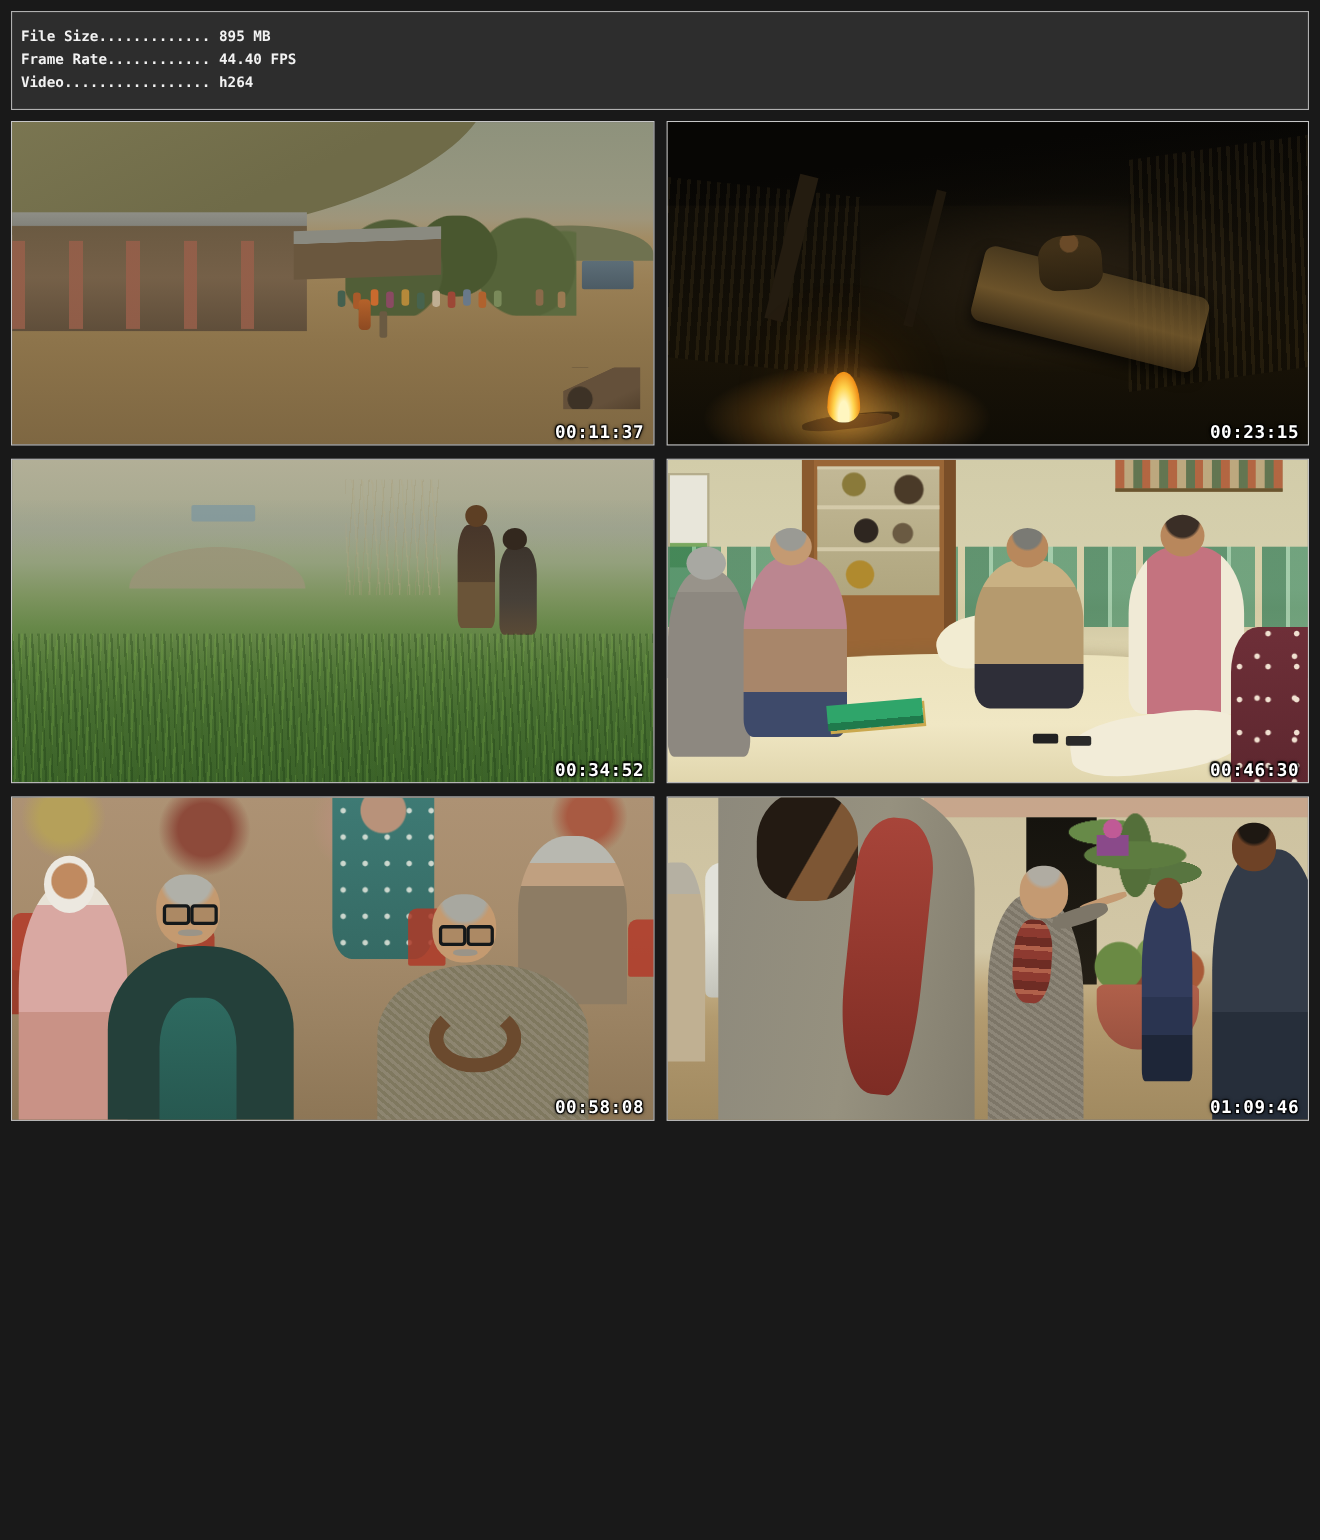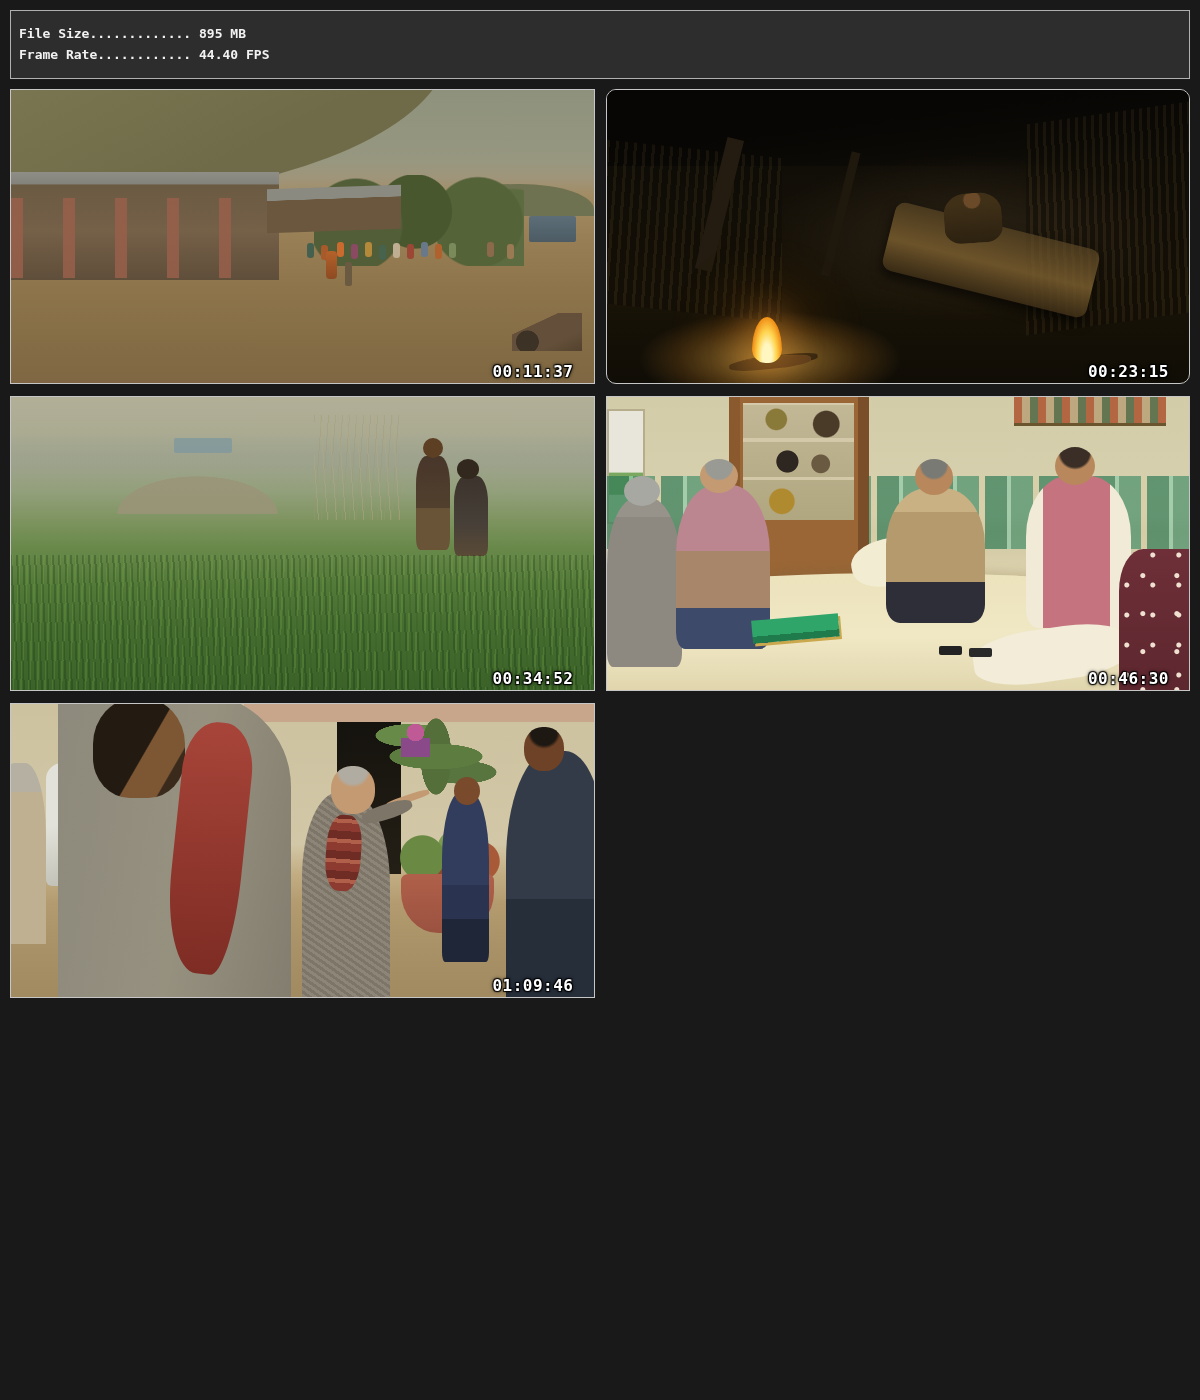--- a/index.html
+++ b/index.html
@@ -29,21 +29,21 @@
   }
   .shot{
     position:relative;
     border:1px solid #c6c6c6;
     overflow:hidden;
     background:#111;
     margin:0;
   }
   .shot div{position:absolute;}
   .ts{
-    position:absolute;right:20px;bottom:3px;z-index:30;
+    position:absolute;right:8px;bottom:3px;z-index:30;
     font:bold 16px/1 "DejaVu Sans Mono",monospace;color:#fff;letter-spacing:.5px;
     text-shadow:-1px -1px 1px rgba(0,0,0,.85),1px -1px 1px rgba(0,0,0,.85),
                 -1px 1px 1px rgba(0,0,0,.85),1px 1px 1px rgba(0,0,0,.85),0 0 4px rgba(0,0,0,.9);
     text-align:right;
   }
 
   
   .s1{background:linear-gradient(180deg,#8e927c 0%,#979780 24%,#9f957a 30%,#a28c64 36%,#997f55 50%,#8d744b 68%,#7e6742 100%);}
   .s1-hill{left:-25%;top:-44%;width:100%;height:80%;background:linear-gradient(160deg,#85805a,#6f6b48 75%);border-radius:50%;transform:rotate(-6deg);}
   .s1-hill2{right:0;top:32%;width:32%;height:11%;background:#6f7250;border-radius:60% 40% 0 0/100% 80% 0 0;}
@@ -62,21 +62,21 @@
   .s1-fg-person{left:54%;top:55%;width:11px;height:28px;background:linear-gradient(#b5622a,#8d4a22);border-radius:4px;box-shadow:17px 9px 0 -2px #6a5a42;}
   .s1-truck{right:3%;top:43%;width:8%;height:9%;background:linear-gradient(#5d6e78,#4c5b64);border-radius:2px;}
   .s1-cart{right:2%;bottom:11%;width:12%;height:13%;background:
     radial-gradient(circle at 22% 76%,#3d3226 0 18%,transparent 19%),
     linear-gradient(155deg,transparent 0 30%,#64503a 31% 70%,#54422e 100%);}
 
   
   .s2{background:
     radial-gradient(ellipse 30% 22% at 28% 92%,rgba(255,200,90,.5),rgba(200,130,40,.22) 50%,transparent 75%),
     radial-gradient(ellipse 50% 40% at 62% 50%,#2a2114 0%,rgba(26,20,10,0) 70%),
-    linear-gradient(180deg,#0a0906 0%,#141008 40%,#191307 70%,#100d06 100%); border-radius: 10px;}
+    linear-gradient(180deg,#0a0906 0%,#141008 40%,#191307 70%,#100d06 100%);}
   .s2-roof{left:0;top:0;width:100%;height:26%;background:linear-gradient(172deg,#070604 0 40%,rgba(20,16,8,0) 90%);}
   .s2-wall-l{left:0;top:20%;width:30%;height:56%;background:repeating-linear-gradient(94deg,rgba(60,48,24,.35) 0 3px,rgba(10,8,4,.4) 3px 9px);transform:skewY(6deg);opacity:.85;}
   .s2-wall-r{right:0;top:8%;width:28%;height:72%;background:repeating-linear-gradient(88deg,rgba(70,56,28,.3) 0 3px,rgba(12,9,4,.45) 3px 8px);transform:skewY(-8deg);opacity:.85;}
   .s2-beam{left:18%;top:16%;width:3%;height:46%;background:#241c10;transform:rotate(14deg);box-shadow:120px -20px 0 -4px #1f180d;}
   .s2-cot{left:48%;top:46%;width:36%;height:24%;background:linear-gradient(180deg,rgba(90,70,36,.7),rgba(120,92,46,.85) 55%,rgba(60,45,22,.9));border-radius:10px;transform:rotate(14deg);box-shadow:0 6px 12px rgba(0,0,0,.6);}
   .s2-person{left:58%;top:35%;width:10%;height:17%;background:
     radial-gradient(circle at 50% 14%,#6a4a28 0 16%,transparent 17%),
     linear-gradient(180deg,#403018 20%,#2c2110);border-radius:40% 40% 30% 30%;transform:rotate(-4deg);}
   .s2-logs{left:21%;bottom:5%;width:14%;height:4%;background:linear-gradient(90deg,#3a2a14,#54381c);border-radius:40%;transform:rotate(-6deg);box-shadow:8px -2px 0 -1px #2e2210;}
   .s2-fire{left:25%;bottom:7%;width:30px;height:46px;background:radial-gradient(ellipse at 50% 85%,#fff6c0 0 22%,#ffd44e 45%,#f09018 70%,rgba(200,90,10,.4) 88%,transparent);border-radius:50% 50% 45% 45%/70% 70% 30% 30%;box-shadow:0 4px 30px 14px rgba(255,160,50,.28),0 0 60px 30px rgba(220,120,30,.15);}
@@ -226,20 +226,21 @@
   .s8-arm1{left:-4%;top:24%;width:26%;height:46%;background:linear-gradient(120deg,#cfa988 0%,#c19a78 100%);border-radius:40%;transform:rotate(32deg);}
   .s8-arm2{left:2%;top:44%;width:22%;height:40%;background:linear-gradient(120deg,#c19a78 0%,#b08a68 100%);border-radius:40%;transform:rotate(-20deg);}
   .s8-mic{left:12.5%;top:2%;width:34px;height:86px;background:linear-gradient(180deg,#3a3a3a 0 8%,#2a2a2a 8% 42%,#4a94c4 42% 56%,#252525 56% 100%);border-radius:46% 46% 20% 20%;transform:rotate(14deg);}
 </style>
 </head>
 <body>
 
 <div class="info-panel">
   <div class="info-row"><span>File Size</span><span>............. </span><span>895 MB</span></div>
   <div class="info-row"><span>Frame Rate</span><span>............ </span><span>44.40 FPS</span></div>
+  <div class="info-row"><span>Video</span><span>................. </span><span>h264</span></div>
 </div>
 
 <div class="grid">
 
   <figure class="shot s1" title="Daytime village street with huts, pink pillars, hillside and villagers walking on dirt road">
     <div class="s1-hill"></div>
     <div class="s1-hill2"></div>
     <div class="s1-trees"></div>
     <div class="s1-bldg"></div>
     <div class="s1-pillars"></div>
@@ -292,20 +293,38 @@
     <div class="s4-p3-head"></div>
     <div class="s4-p4"></div>
     <div class="s4-p4-head"></div>
     <div class="s4-legs4"></div>
     <div class="s4-folder"></div>
     <div class="s4-phone"></div>
     <div class="s4-cloth"></div>
     <span class="ts">00:46:30</span>
   </figure>
 
+  <figure class="shot s5" title="Elderly men and audience seated on red chairs at an outdoor gathering">
+    <div class="s5-w2"></div>
+    <div class="s5-chairs"></div>
+    <div class="s5-m3"></div>
+    <div class="s5-w1"></div>
+    <div class="s5-w1-head"></div>
+    <div class="s5-m1"></div>
+    <div class="s5-m1-sweater"></div>
+    <div class="s5-m1-head"></div>
+    <div class="s5-m1-glasses glasses"></div>
+    <div class="s5-m1-mst"></div>
+    <div class="s5-m2"></div>
+    <div class="s5-m2-scarf"></div>
+    <div class="s5-m2-head"></div>
+    <div class="s5-m2-glasses glasses"></div>
+    <div class="s5-m2-mst"></div>
+    <span class="ts">00:58:08</span>
+  </figure>
 
   <figure class="shot s6" title="Men in a courtyard: elder in grey coat gesturing, man with red scarf in foreground">
     <div class="s6-band"></div>
     <div class="s6-door"></div>
     <div class="s6-car"></div>
     <div class="s6-left-man"></div>
     <div class="s6-palm"></div>
     <div class="s6-hangpot"></div>
     <div class="s6-pot-plants"></div>
     <div class="s6-pot"></div>

